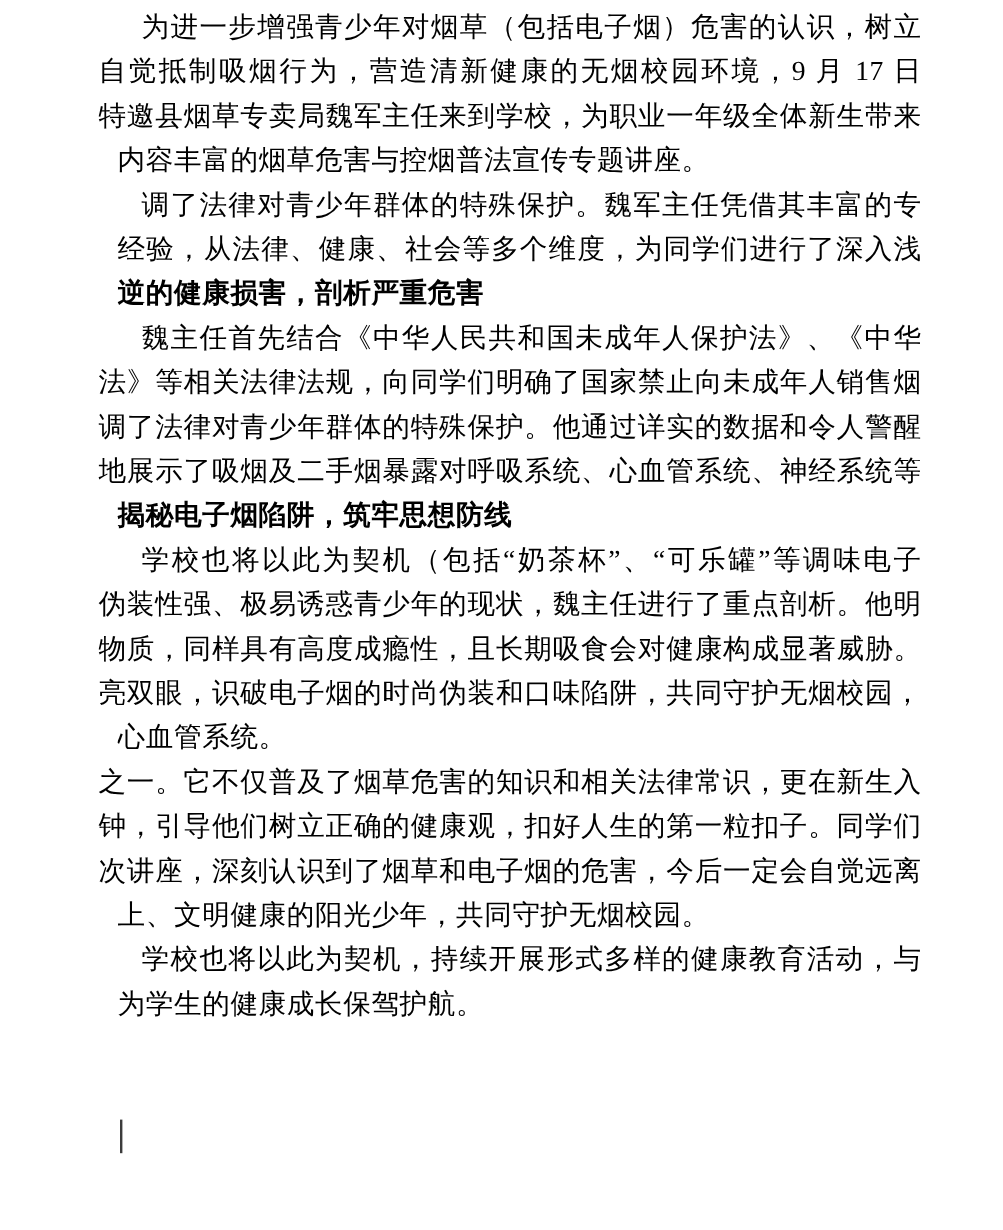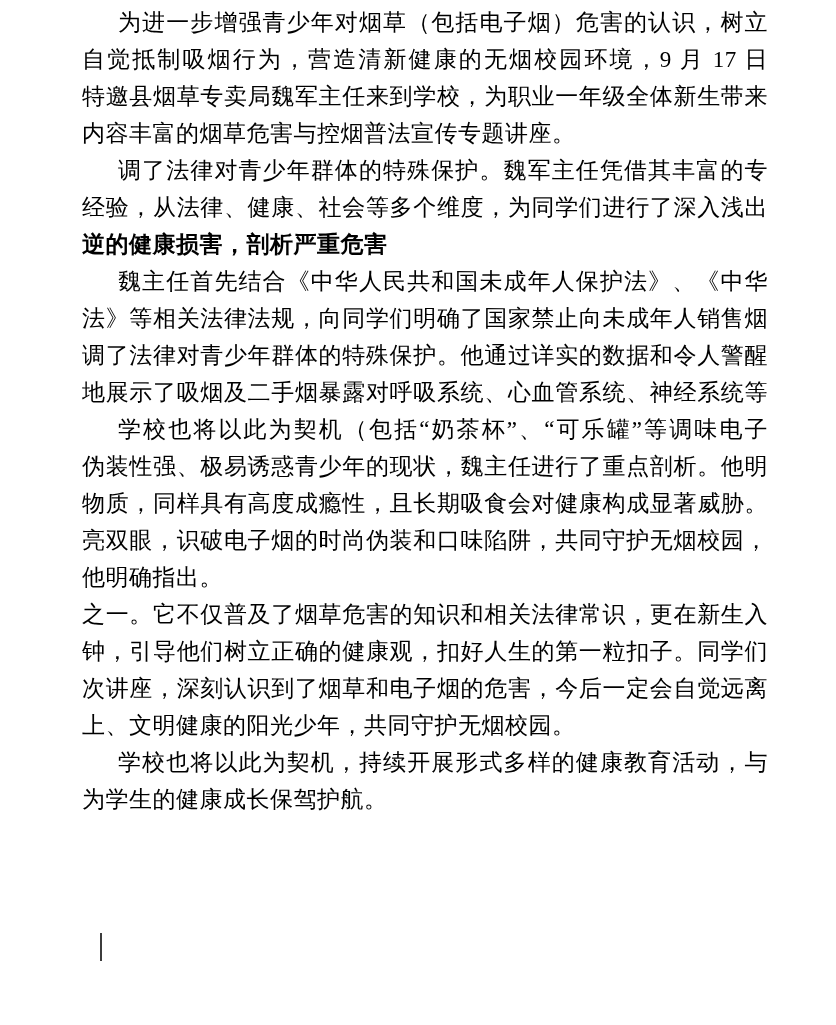--- a/index.html
+++ b/index.html
@@ -27,20 +27,21 @@
     line-height: 37px;
     font-size: 23px;
     white-space: normal;
     overflow: hidden;
     text-align: justify;
     text-align-last: justify;
     letter-spacing: 0.5px;
   }
   .line.end {
     text-align-last: left;
+    margin-left: 16px;
   }
   .line.indent {
     text-indent: 36px;
   }
   .line.heading {
     font-weight: bold;
     text-align-last: left;
   }
   .caret {
     position: absolute;
@@ -57,25 +58,26 @@
       <div class="line">自觉抵制吸烟行为，营造清新健康的无烟校园环境，9 月 17 日（星期三）下午，我校</div>
       <div class="line">特邀县烟草专卖局魏军主任来到学校，为职业一年级全体新生带来了一场主题鲜明、</div>
       <div class="line end">内容丰富的烟草危害与控烟普法宣传专题讲座。</div>
       <div class="line indent">调了法律对青少年群体的特殊保护。魏军主任凭借其丰富的专业知识和一线执法</div>
       <div class="line end">经验，从法律、健康、社会等多个维度，为同学们进行了深入浅出的讲解。</div>
       <div class="line heading end">逆的健康损害，剖析严重危害</div>
       <div class="line indent">魏主任首先结合《中华人民共和国未成年人保护法》、《中华人民共和国烟草专卖</div>
       <div class="line">法》等相关法律法规，向同学们明确了国家禁止向未成年人销售烟草制品的规定，强</div>
       <div class="line">调了法律对青少年群体的特殊保护。他通过详实的数据和令人警醒的案例，图文并茂</div>
       <div class="line">地展示了吸烟及二手烟暴露对呼吸系统、心血管系统、神经系统等造成的严重且不可</div>
+      <div class="line heading end">揭秘电子烟陷阱，筑牢思想防线</div>
       <div class="line indent">学校也将以此为契机（包括“奶茶杯”、“可乐罐”等调味电子烟）层出不穷、</div>
       <div class="line">伪装性强、极易诱惑青少年的现状，魏主任进行了重点剖析。他明确指出，电子烟并</div>
       <div class="line">物质，同样具有高度成瘾性，且长期吸食会对健康构成显著威胁。他告诫同学们要擦</div>
       <div class="line">亮双眼，识破电子烟的时尚伪装和口味陷阱，共同守护无烟校园，绝不因为好奇、从</div>
-      <div class="line end">他明确指出。</div>
+      <div class="line end">心血管系统。</div>
       <div class="line">之一。它不仅普及了烟草危害的知识和相关法律常识，更在新生入学伊始就敲响了警</div>
       <div class="line">钟，引导他们树立正确的健康观，扣好人生的第一粒扣子。同学们纷纷表示，通过此</div>
       <div class="line">次讲座，深刻认识到了烟草和电子烟的危害，今后一定会自觉远离烟草，争做积极向</div>
       <div class="line end">上、文明健康的阳光少年，共同守护无烟校园。</div>
       <div class="line indent">学校也将以此为契机，持续开展形式多样的健康教育活动，与家庭、社会携手，</div>
       <div class="line end">为学生的健康成长保驾护航。</div>
     </div>
   <div class="caret" id="text-caret" style="left: 100px; top: 933px; height: 28px; display: block;"></div>
 </div>
 

